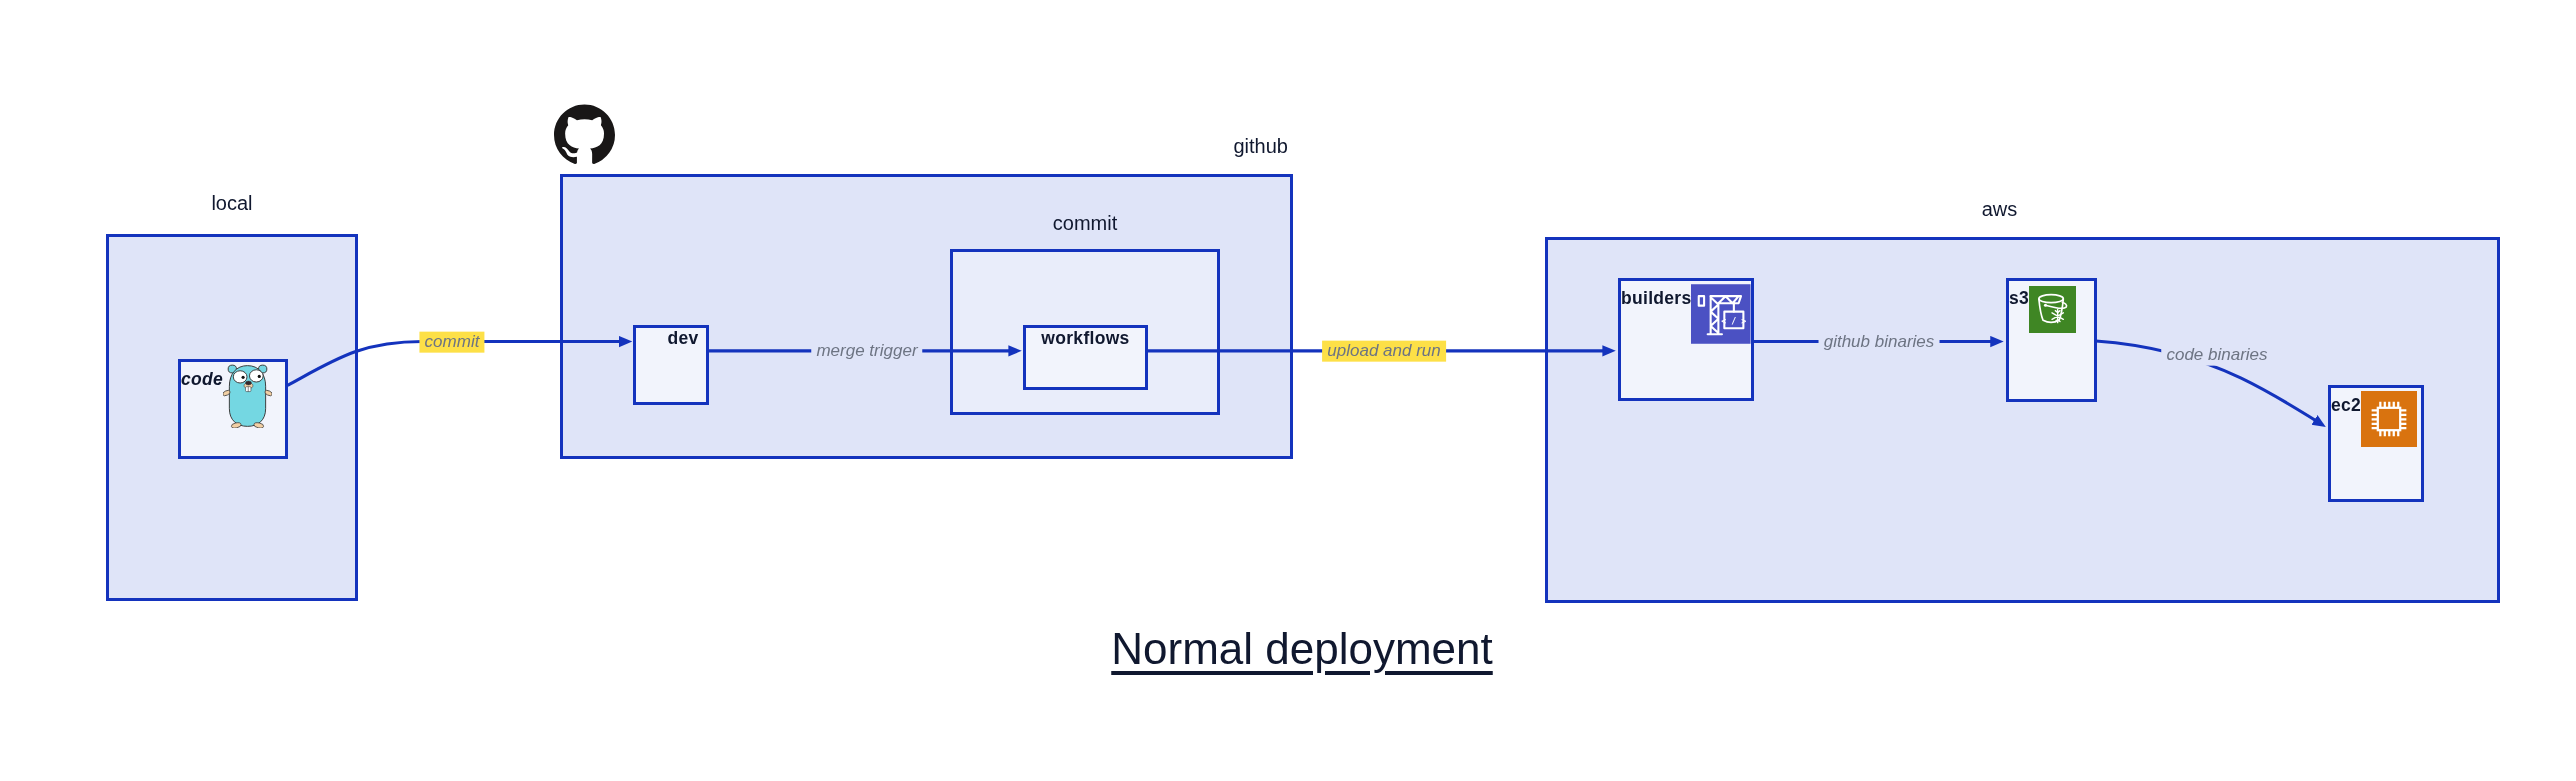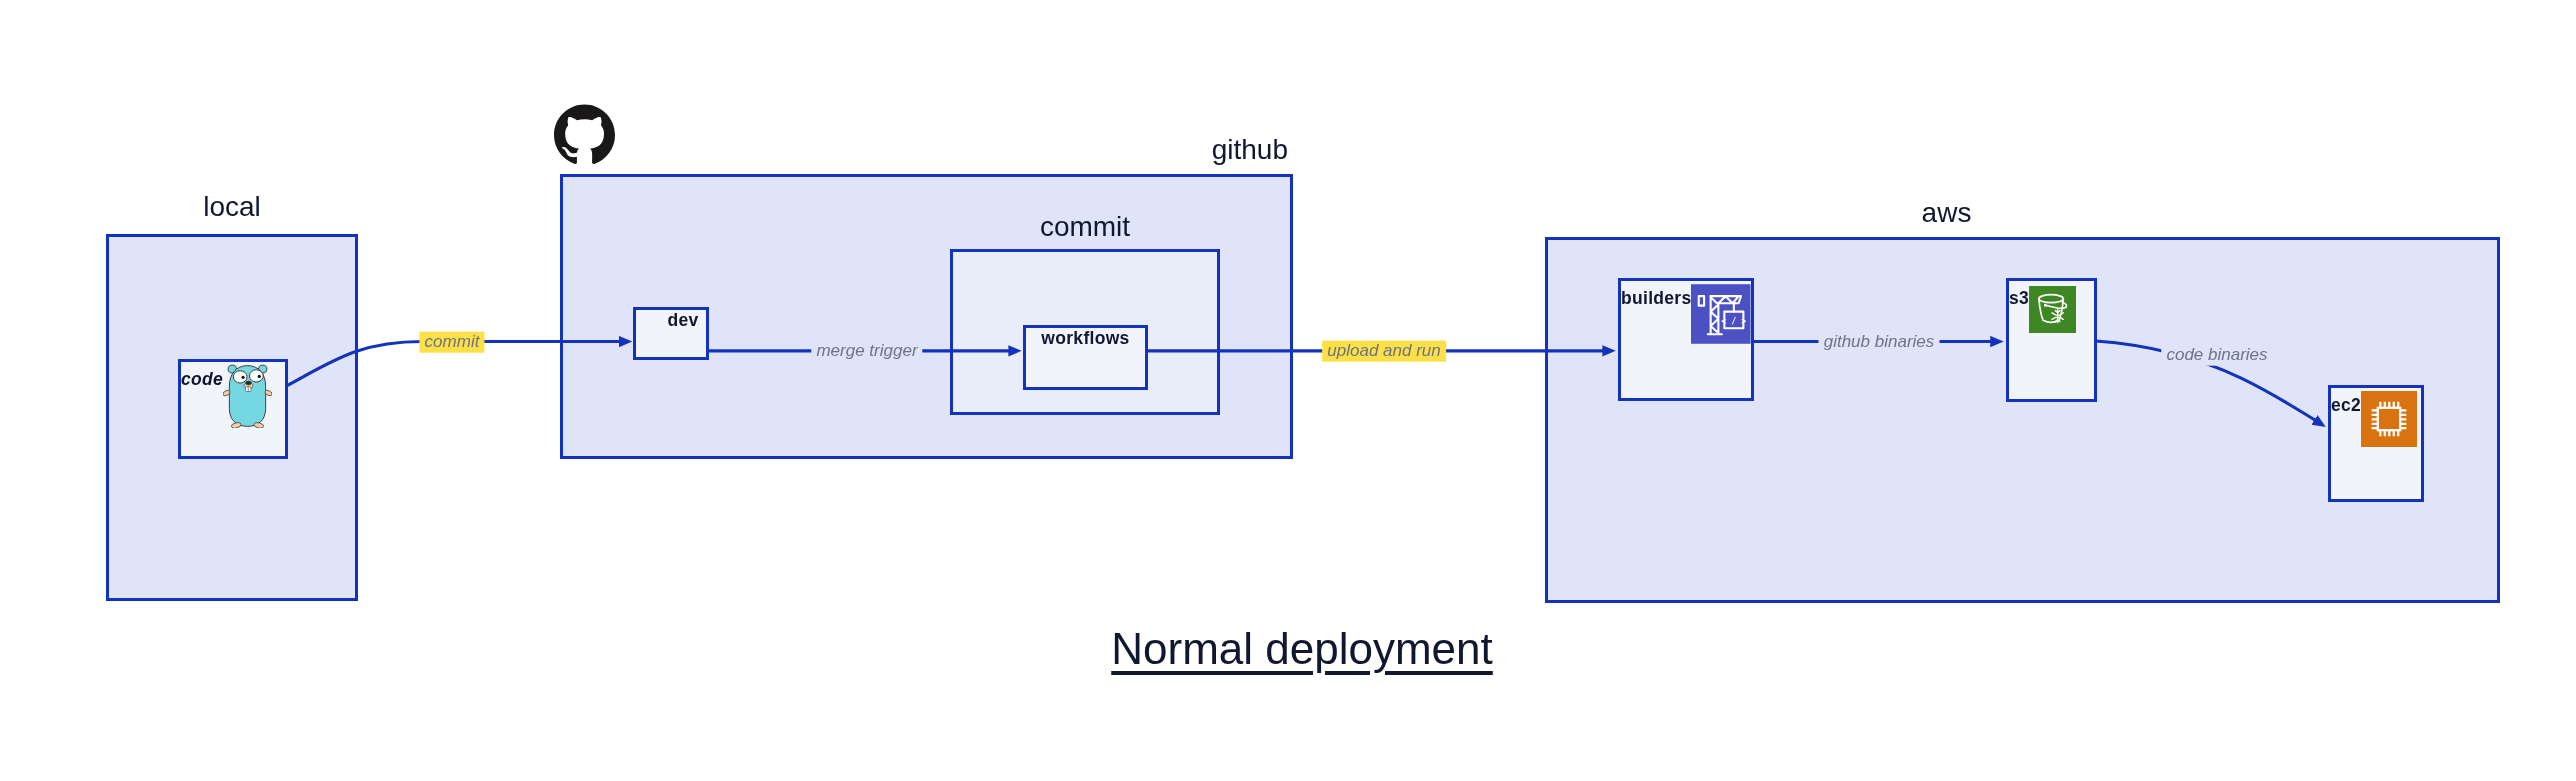--- a/index.html
+++ b/index.html
@@ -28,21 +28,21 @@
     display:flex;align-items:flex-start;
   }
   .node.centered{justify-content:center;}
   .node-label{
     font-size:17.5px;font-weight:bold;color:var(--heading-text);
     margin-top:7.2px;letter-spacing:0.3px;
   }
   .node.centered .node-label{margin-top:0;}
   .group-label{
     position:absolute;z-index:2;
-    font-size:28px;color:var(--heading-text);
+    font-size:20px;color:var(--heading-text);
     line-height:1;
   }
   
   .edges{position:absolute;left:0;top:0;z-index:5;pointer-events:none;}
   .edge{stroke:var(--stroke-blue);stroke-width:6;fill:none;}
   .ah{fill:var(--stroke-blue);}
   .edge-label{
     position:absolute;z-index:6;
     transform:translate(-50%,-50%);
     font-size:17px;font-style:italic;color:var(--edge-label-text);
@@ -71,21 +71,21 @@
 <div class="canvas">
 
   <div class="group" style="left:106px;top:234px;width:252px;height:367px;"></div>
   <div class="group" style="left:560px;top:174px;width:733px;height:285px;"></div>
   <div class="group master" style="left:950px;top:249px;width:270px;height:166px;"></div>
   <div class="group" style="left:1545px;top:237px;width:955px;height:366px;"></div>
 
   <div class="group-label" style="left:106px;width:252px;top:193px;text-align:center;">local</div>
   <div class="group-label" style="left:1082px;width:206px;top:136px;text-align:right;">github</div>
   <div class="group-label" style="left:950px;width:270px;top:213px;text-align:center;">commit</div>
-  <div class="group-label" style="left:1469px;width:955px;top:199px;text-align:center;">aws</div>
+  <div class="group-label" style="left:1522px;width:955px;top:199px;text-align:center;">aws</div>
 
   <svg class="octocat" style="left:554px;top:103px;" width="61" height="64" viewBox="0 0 16 16" aria-hidden="true">
     <path d="M8 0C3.58 0 0 3.58 0 8c0 3.54 2.29 6.53 5.47 7.59.4.07.55-.17.55-.38
              0-.19-.01-.82-.01-1.49-2.01.37-2.53-.49-2.69-.94-.09-.23-.48-.94-.82-1.13-.28-.15-.68-.52-.01-.53.63-.01
              1.08.58 1.23.82.72 1.21 1.87.87 2.33.66.07-.52.28-.87.51-1.07-1.78-.2-3.64-.89-3.64-3.95
              0-.87.31-1.59.82-2.15-.08-.2-.36-1.02.08-2.12 0 0 .67-.21 2.2.82.64-.18 1.32-.27 2-.27s1.36.09
              2 .27c1.53-1.04 2.2-.82 2.2-.82.44 1.1.16 1.92.08 2.12.51.56.82 1.27.82 2.15 0
              3.07-1.87 3.75-3.65 3.95.29.25.54.73.54 1.48 0 1.07-.01 1.93-.01 2.2 0
              .21.15.46.55.38A8.01 8.01 0 0 0 16 8c0-4.42-3.58-8-8-8z"></path>
   </svg>
@@ -104,21 +104,21 @@
       <ellipse cx="68" cy="26" rx="14" ry="12.5" fill="#ffffff" stroke="#3b3b3b" stroke-width="2"></ellipse>
       <circle cx="41" cy="29" r="3.2" fill="#111111"></circle>
       <circle cx="74" cy="27" r="3.2" fill="#111111"></circle>
       <ellipse cx="52" cy="46" rx="9" ry="5.5" fill="var(--gopher-tan)" stroke="#3b3b3b" stroke-width="1.2"></ellipse>
       <ellipse cx="52" cy="40.5" rx="6" ry="4" fill="#33272a" stroke="#3b3b3b" stroke-width="1"></ellipse>
       <rect x="46" y="48" width="11" height="10" rx="2" fill="#ffffff" stroke="#3b3b3b" stroke-width="1.2"></rect>
       <line x1="51.5" y1="48" x2="51.5" y2="58" stroke="#3b3b3b" stroke-width="1.2"></line>
     </svg>
   </div>
 
-  <div class="node centered" style="left:633px;top:307px;width:76px;height:53px;padding-left:24px;">
+  <div class="node centered" style="left:633px;top:325px;width:76px;height:80px;padding-left:24px;">
     <div class="node-label">dev</div>
   </div>
 
   <div class="node centered" style="left:1023px;top:325px;width:125px;height:65px;">
     <div class="node-label">workflows</div>
   </div>
 
   <div class="node" style="left:1618px;top:278px;width:136px;height:123px;">
     <div class="node-label">builders</div>
     <svg width="60" height="60" viewBox="0 0 100 100" style="margin-top:3.1px;">

